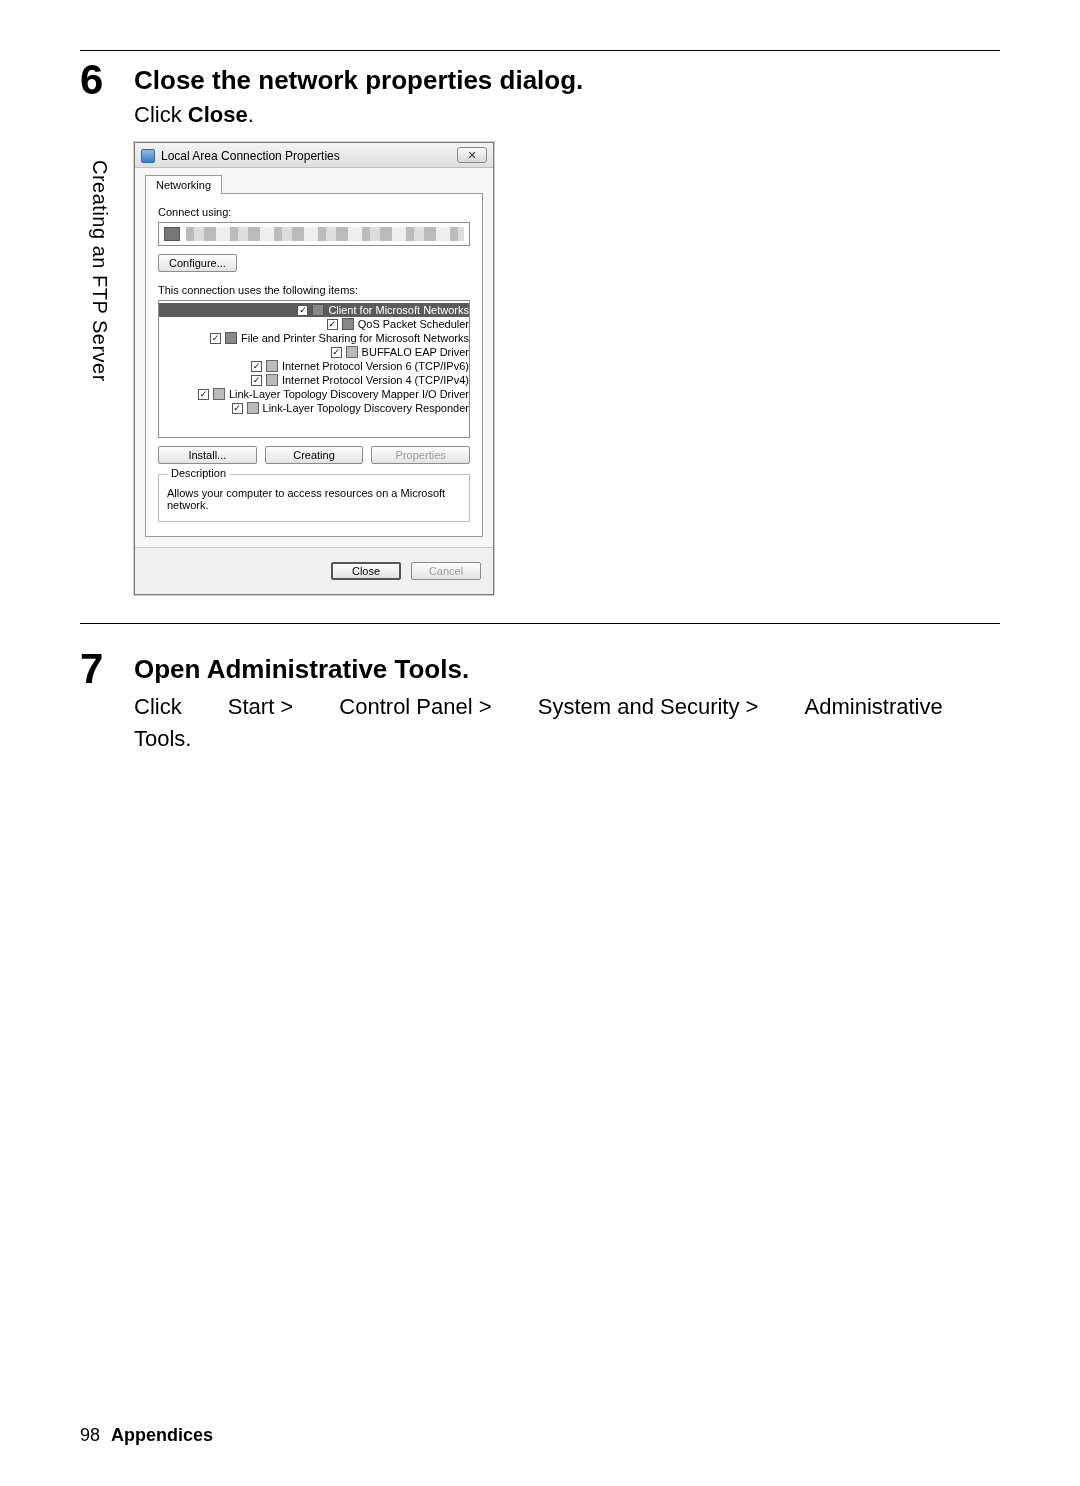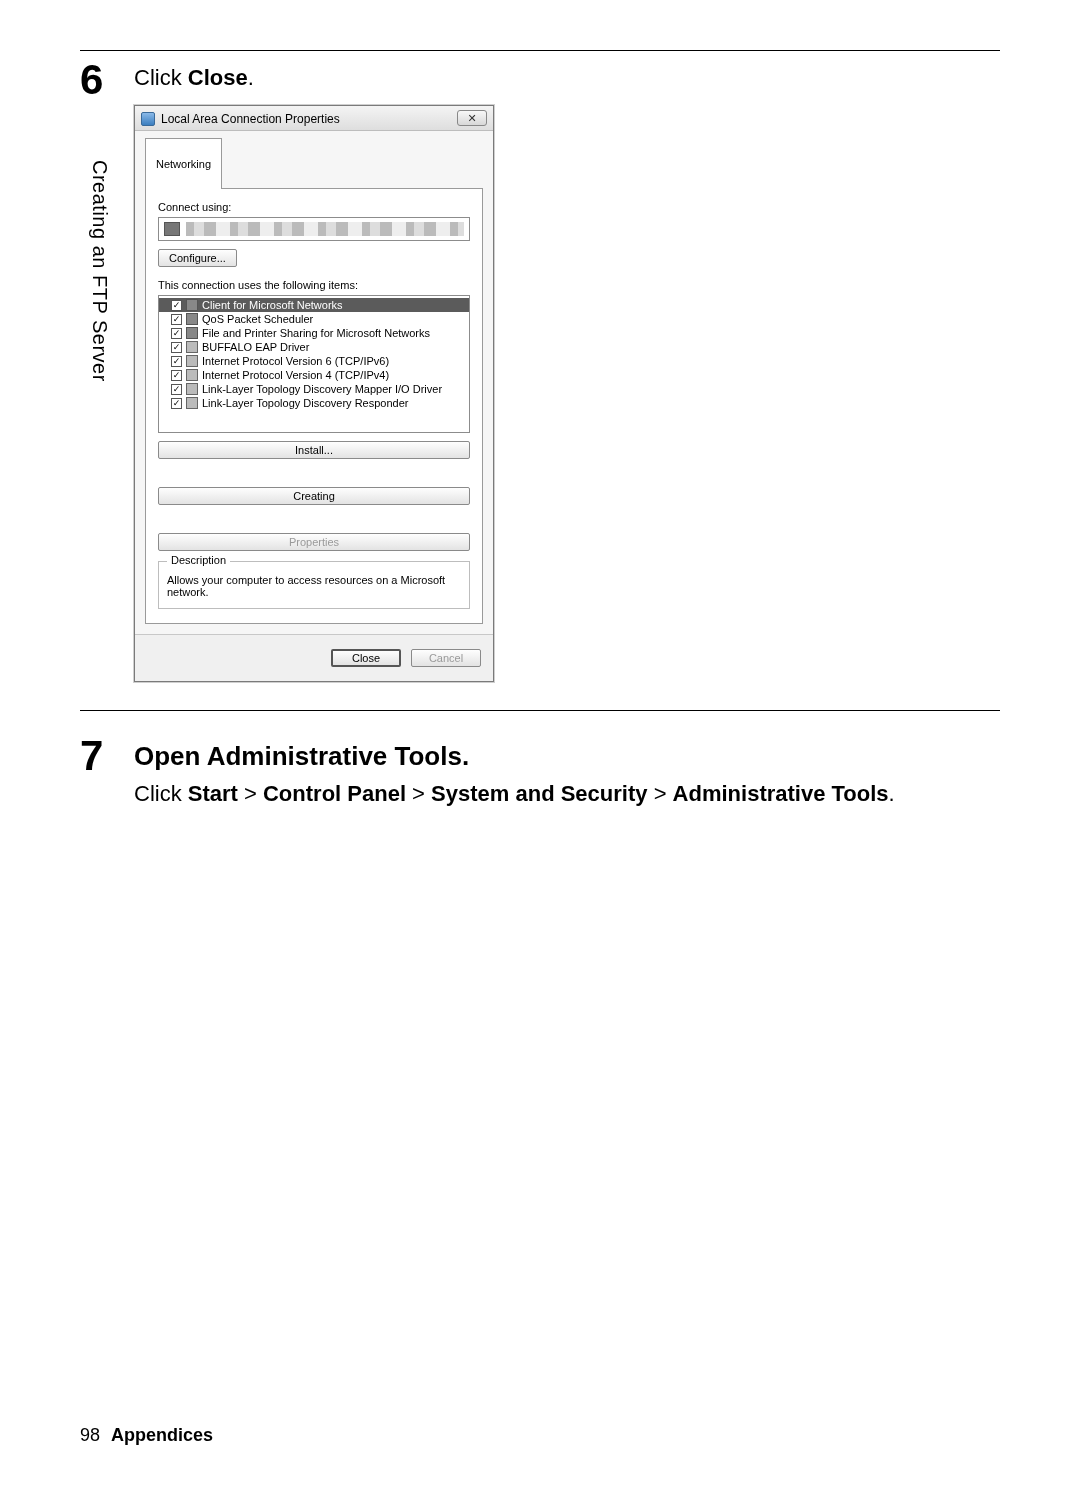--- a/index.html
+++ b/index.html
@@ -94,21 +94,21 @@
     display: flex; align-items: center; justify-content: center;
     font-size: 11px;
     color: #333;
   }
   .dialog-body { padding: 6px 10px 10px 10px; background: #f6f6f6; }
   .tab {
     display: inline-block;
     background: #fff;
     border: 1px solid #9a9a9a;
     border-bottom: none;
-    padding: 19px 10px;
+    padding: 3px 10px;
     font-size: 11px;
     position: relative;
     top: 1px;
   }
   .tab-panel {
     border: 1px solid #9a9a9a;
     background: #fff;
     padding: 12px 12px 14px 12px;
   }
   .label { margin-bottom: 4px; }
@@ -149,23 +149,24 @@
     border: 1px solid #8c8c8c;
     background: #fff;
     height: 138px;
     overflow: hidden;
     padding: 2px 0;
   }
   .item {
     display: flex;
     align-items: center;
     gap: 4px;
-    padding: 1px 12px;
+    padding: 1px 0;
     font-size: 11px;
     white-space: nowrap;
+    justify-content: flex-end;
   }
   .item.selected {
     background: #5b5b5b;
     color: #fff;
   }
   .chk {
     width: 11px; height: 11px;
     border: 1px solid #555;
     background: #fff;
     display: inline-flex;
@@ -177,21 +178,21 @@
   .chk::after { content: "✓"; }
   .item.selected .chk { color:#000; }
   .item .ic {
     width: 12px; height: 12px;
     display: inline-block;
     background: #888;
     border: 1px solid #555;
   }
   .item .ic.drv { background:#bbb; border-color:#666; }
   .triple-btns {
-    display: flex; gap: 28px; margin-top: 8px; flex-direction: column;
+    display: flex; gap: 8px; margin-top: 8px;
   }
   .triple-btns .btn { flex:1; }
   .desc-group {
     margin-top: 10px;
     border: 1px solid #bdbdbd;
     position: relative;
     padding: 12px 18px 10px 8px;
     font-size: 11px;
   }
   .desc-group .legend {
@@ -207,21 +208,21 @@
     gap: 10px;
     padding: 14px 12px;
     background: #f0f0f0;
     border-top: 1px solid #c8c8c8;
   }
   .dialog-footer .btn { min-width: 70px; }
   .dialog-footer .btn.focus { border: 2px solid #555; padding: 1px 9px; }
 
   .step7 { margin-top: 24px; }
   .path-line { font-size: 22px; line-height: 1.45; }
-  .path-line .bold { font-weight: 700; }
+  .path-line .bold { font-weight: 400; margin-left: 40px; }
 
   .footer {
     position: absolute;
     bottom: 40px;
     left: 80px;
     font-size: 18px;
   }
   .footer .pg { font-size: 18px; margin-right: 6px; }
   .footer .sec { font-weight: 700; }
 </style>
@@ -229,20 +230,21 @@
 <body>
 
 <div class="page">
   <div class="sidebar-label">Creating an FTP Server</div>
 
   <hr class="hr">
 
   <div class="step">
     <div class="step-num">6</div>
     <div class="step-body">
+      <div class="step-title">Close the network properties dialog.</div>
       <div class="step-instr">
         <span>Click </span><span class="bold">Close</span><span>.</span>
       </div>
 
       <div class="dialog">
         <div class="titlebar">
           <div class="titlebar-left">
             <span class="net-icon"></span>
             <span>Local Area Connection Properties</span>
           </div>

